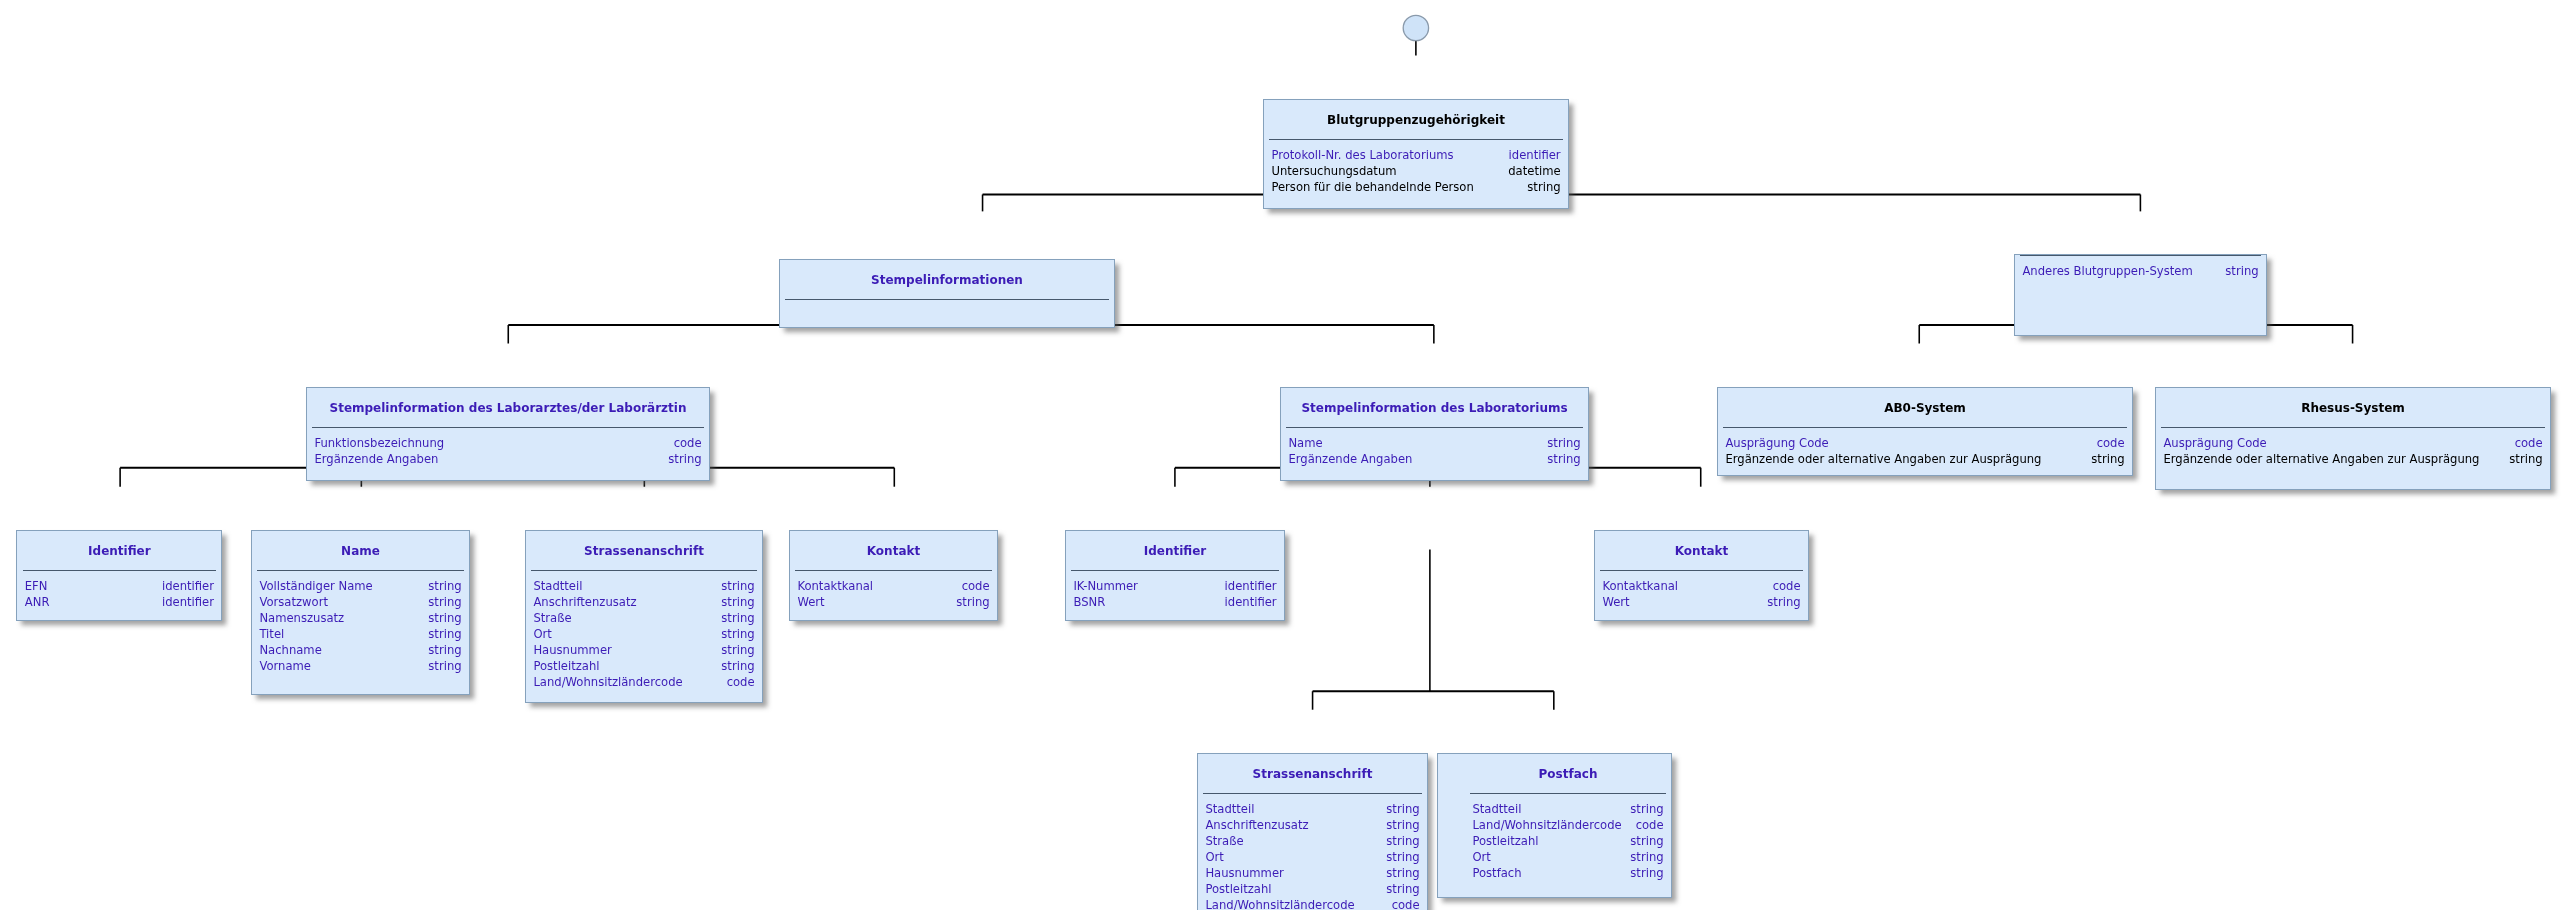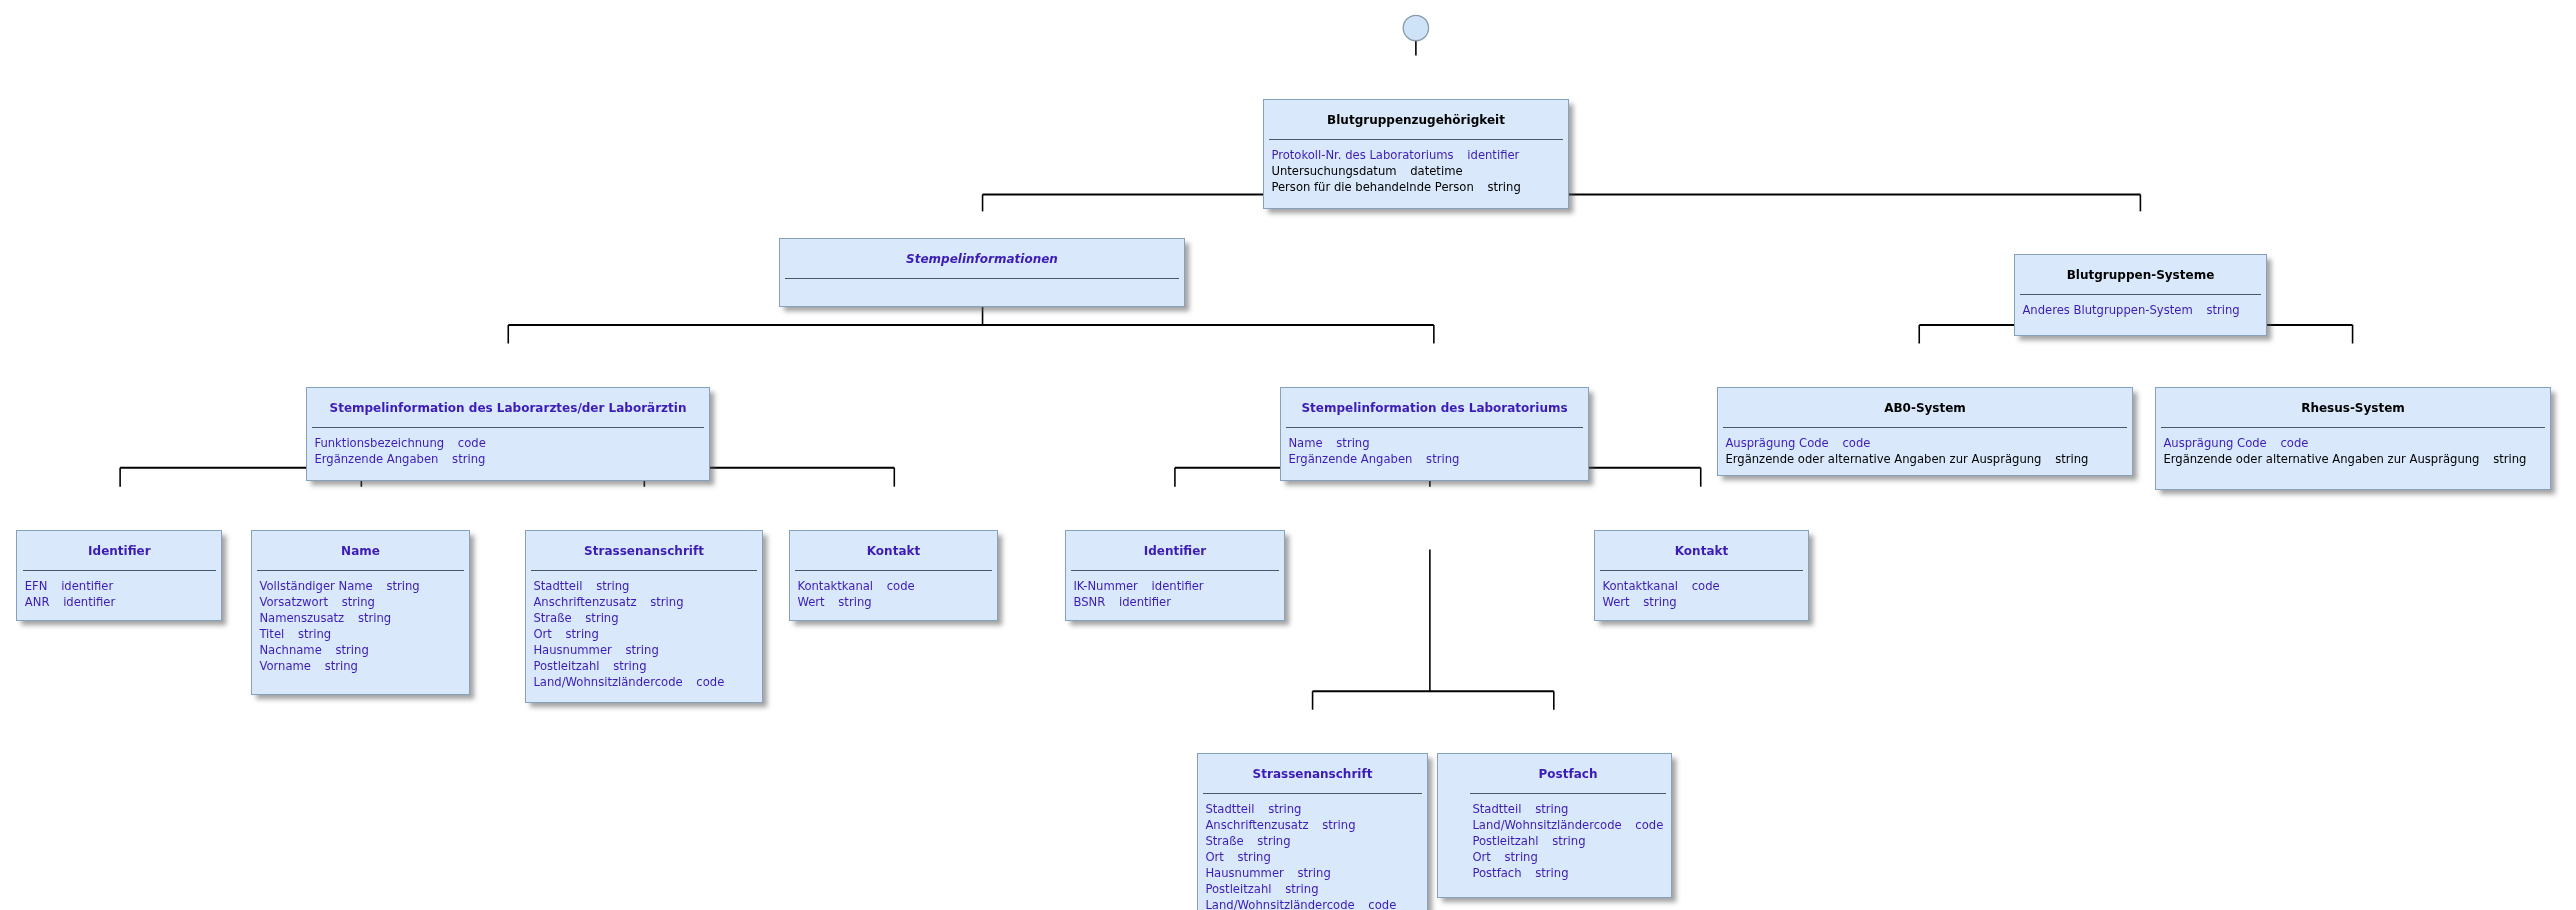--- a/index.html
+++ b/index.html
@@ -46,21 +46,21 @@
     margin: 0 5.3px;
     flex: 0 0 auto;
   }
   .node-body {
     padding: 6.9px 7.4px 0 7.4px;
     flex: 1 1 auto;
     overflow: hidden;
   }
   .field-row {
     display: flex;
-    justify-content: flex-start;
+    justify-content: space-between;
     align-items: baseline;
     line-height: 16px;
     font-size: 11.6px;
     white-space: nowrap;
     color: #000000;
   }
   .field-row .field-type { margin-left: 13.7px; text-align: right; }
   .field-row.link { color: var(--link, #3c1cb6); }
 </style>
 </head>
@@ -109,27 +109,26 @@
         <div class="field-row">
           <span class="field-name">Untersuchungsdatum</span>
           <span class="field-type">datetime</span>
         </div>
         <div class="field-row">
           <span class="field-name">Person für die behandelnde Person</span>
           <span class="field-type">string</span>
         </div>
       </div>
     </div>
-    <div class="node" style="left: 779px; top: 195px; width: 406px; height: 69px; font-style: italic;">
+    <div class="node" style="left: 779px; top: 216px; width: 336px; height: 69px;">
       <div class="node-title link">Stempelinformationen</div>
       <div class="node-sep"></div>
       <div class="node-body"></div>
     </div>
     <div class="node" style="left: 2014px; top: 211px; width: 253px; height: 82px;">
-      <div class="node-title">Blutgruppen-Systeme</div>
       <div class="node-sep"></div>
       <div class="node-body">
         <div class="field-row link">
           <span class="field-name">Anderes Blutgruppen-System</span>
           <span class="field-type">string</span>
         </div>
       </div>
     </div>
     <div class="node" style="left: 306px; top: 344px; width: 404px; height: 94px;">
       <div class="node-title link">Stempelinformation des Laborarztes/der Laborärztin</div>

